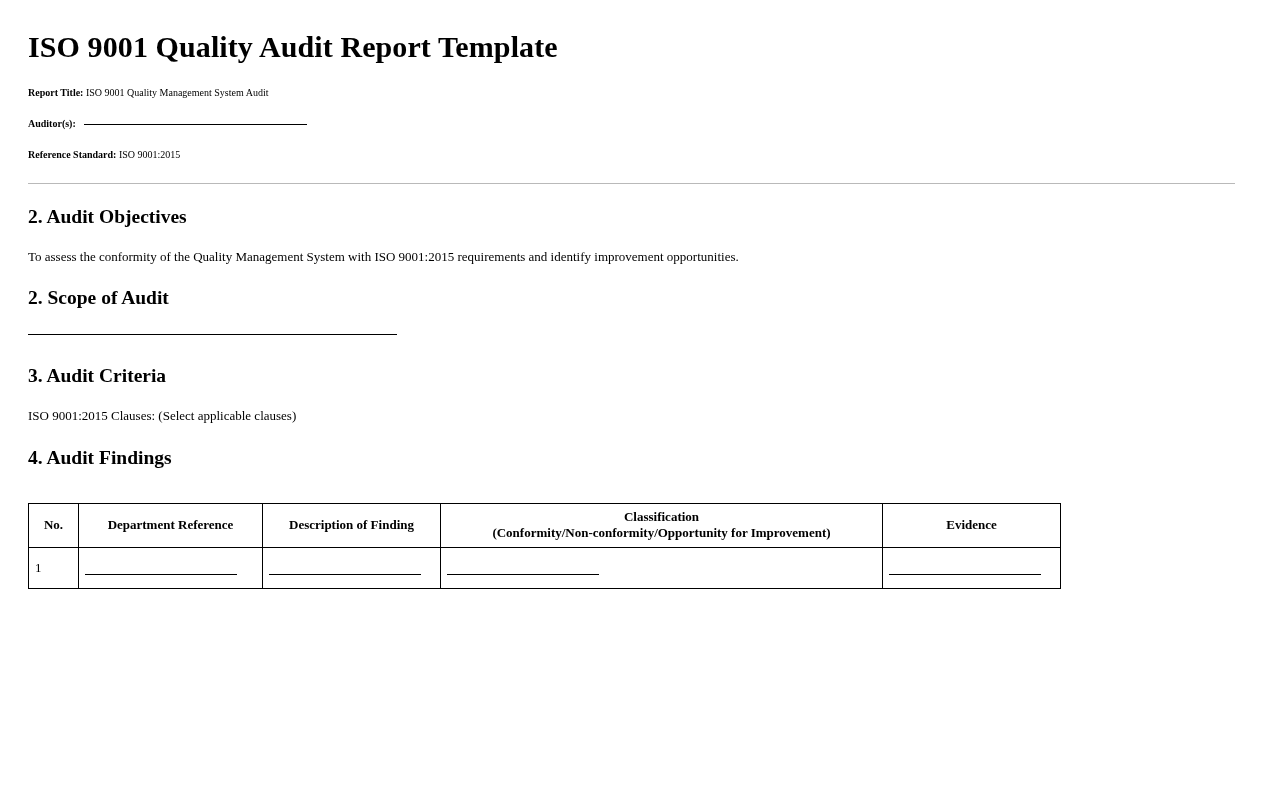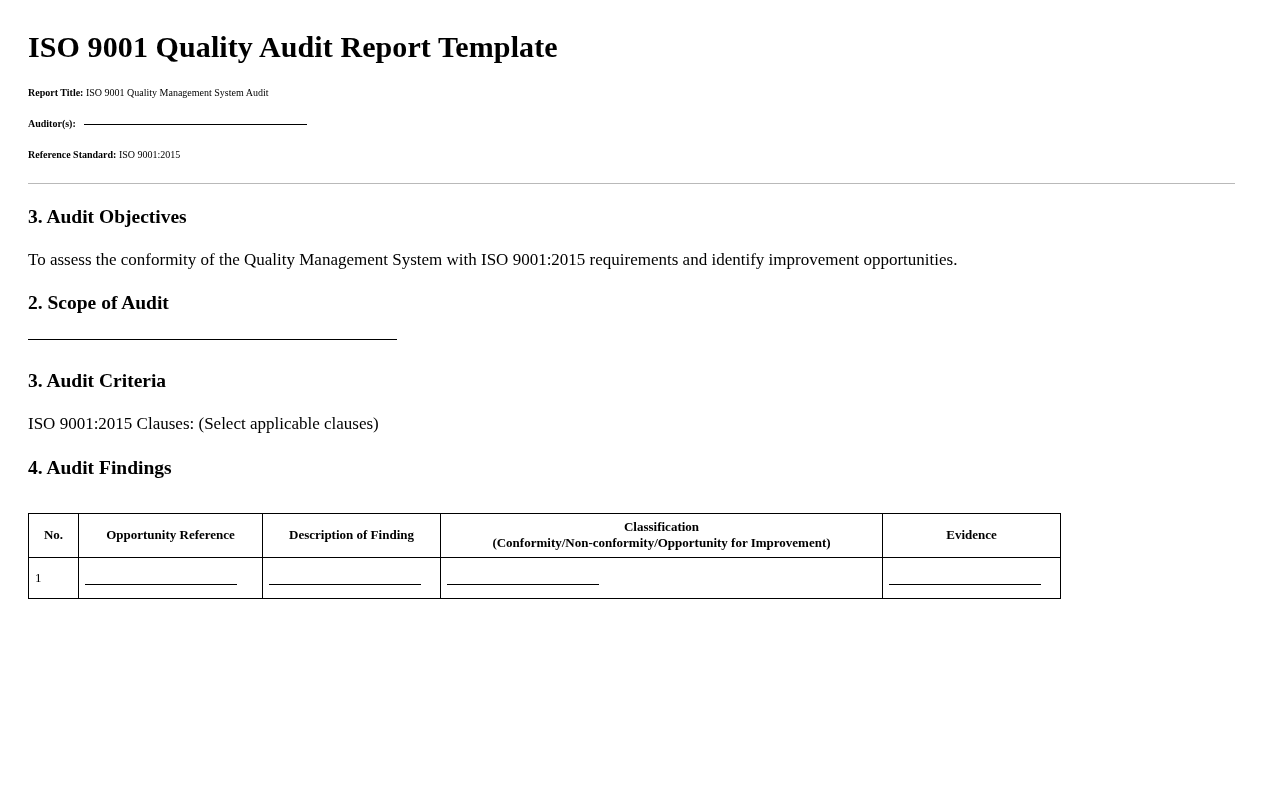--- a/index.html
+++ b/index.html
@@ -58,21 +58,21 @@
     border-top: 1px solid #b9b9b9;
     margin: 22px 0 0 0;
   }
   h2.section {
     font-size: 19.5px;
     font-weight: bold;
     margin: 21px 0 0 0;
     line-height: 1.2;
   }
   p.body-text {
-    font-size: 17px;
+    font-size: 13px;
     line-height: 1.25;
     margin: 21px 0 0 0;
   }
   .scope-line {
     margin-top: 24px;
     width: 369px;
     border-bottom: 1.6px solid #000;
     height: 0;
   }
   .scope-spacer { height: 8px; }
@@ -153,38 +153,38 @@
 
     <div class="meta-row">
       <span class="meta-label">Reference Standard:</span>
       <span class="meta-value">ISO 9001:2015</span>
     </div>
 
   </div>
 
   <hr class="divider">
 
-  <h2 class="section">3. Audit Objectives</h2>
+  <h2 class="section">2. Audit Objectives</h2>
   <p class="body-text">To assess the conformity of the Quality Management System with ISO 9001:2015 requirements and identify improvement opportunities.</p>
 
   <h2 class="section">2. Scope of Audit</h2>
   <div class="scope-line"></div>
   <div class="scope-spacer"></div>
 
   <h2 class="section">3. Audit Criteria</h2>
   <p class="body-text">ISO 9001:2015 Clauses: (Select applicable clauses)</p>
 
 
   <h2 class="findings-heading">4. Audit Findings</h2>
 
   <table class="findings">
     <thead>
       <tr>
         <th class="col-no">No.</th>
-        <th class="col-req">Opportunity Reference</th>
+        <th class="col-req">Department Reference</th>
         <th class="col-desc">Description of Finding</th>
         <th class="col-class">
           <span>Classification</span><br>
           <span>(Conformity/Non-conformity/Opportunity for Improvement)</span>
         </th>
         <th class="col-evid">Evidence</th>
       </tr>
     </thead>
     <tbody>
       <tr>

